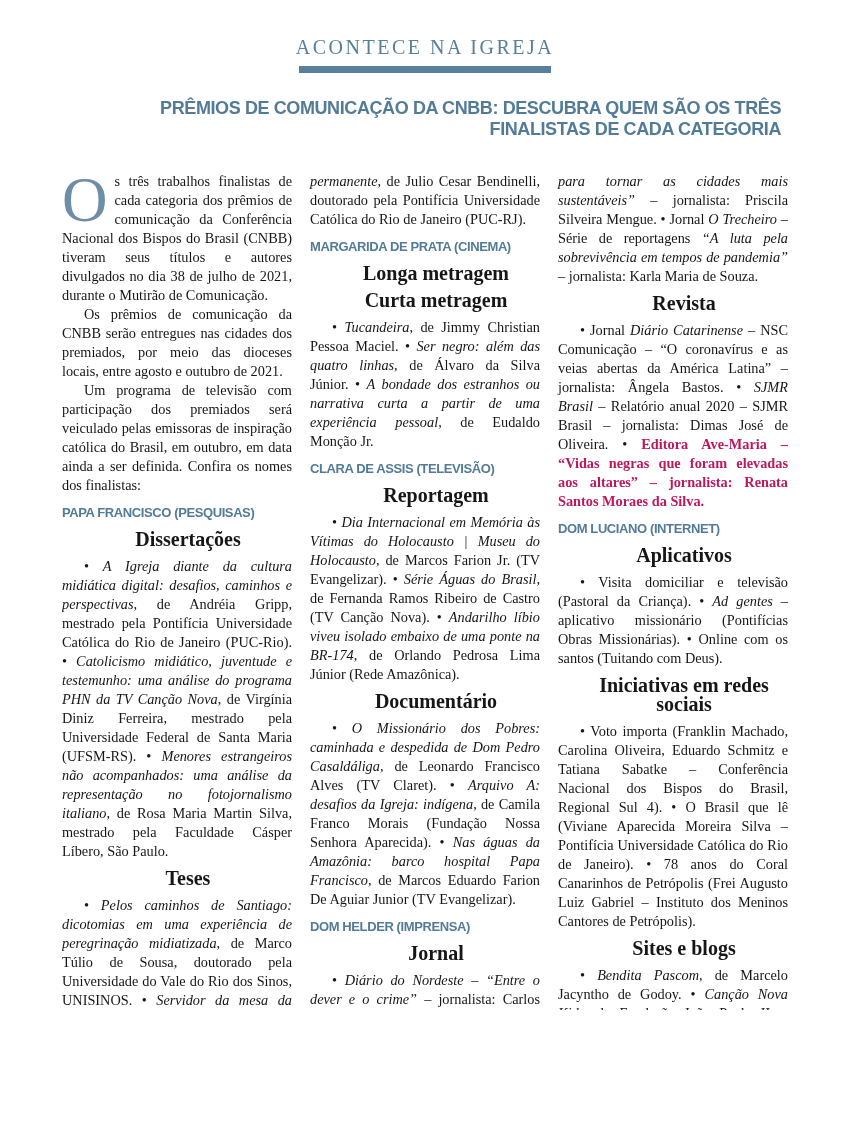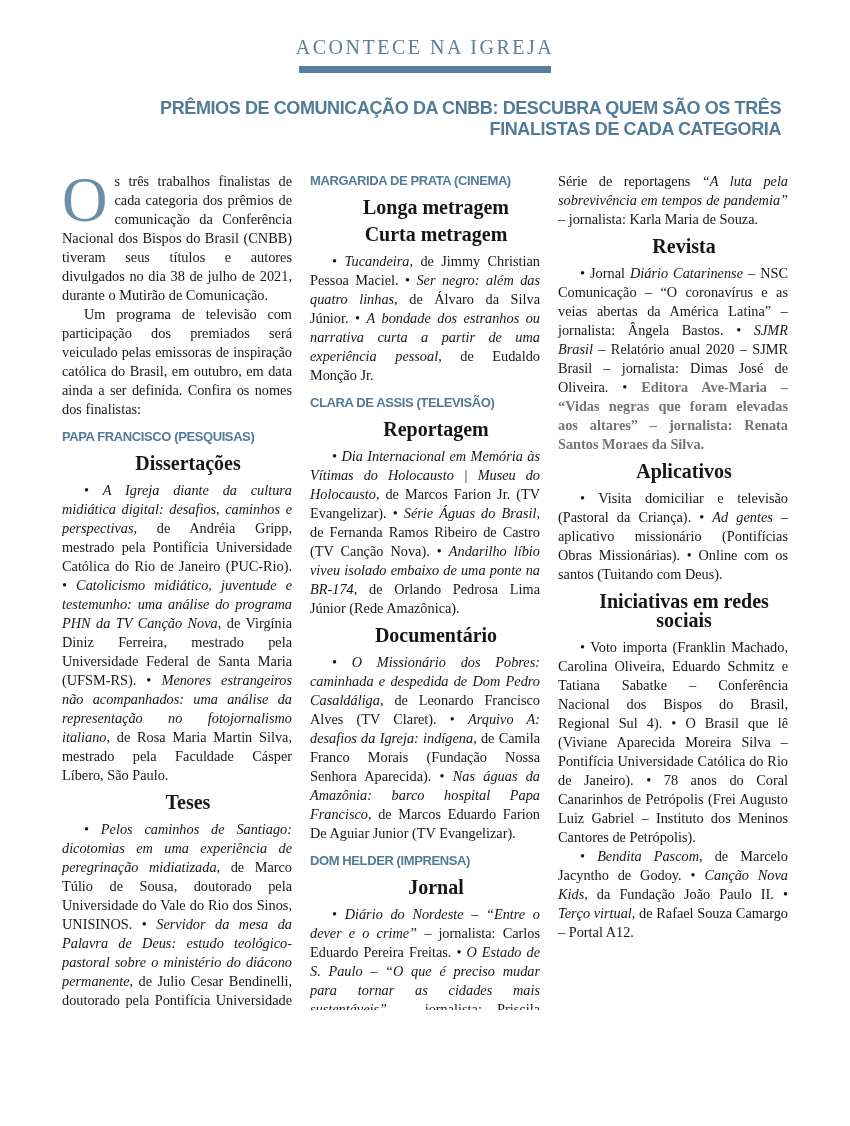--- a/index.html
+++ b/index.html
@@ -40,21 +40,21 @@
     font-size:13px; line-height:18px; font-weight:bold;
     letter-spacing:-0.4px; margin:9px 0 3px; text-align:left;
     break-after:avoid;
   }
   h3.sh {
     font-family:"Liberation Serif", serif; font-size:20px; line-height:19px;
     font-weight:bold; margin:8px; padding-left:22px; text-align:center;
     break-after:avoid;
   }
   .run-i  { font-style:italic; }
-  .run-rb { color:#737373; font-weight:bold; }
+  .run-rb { color:#be185d; font-weight:bold; }
   
   .footer-rule {
     position:absolute; left:62px; top:1059px; width:376px; height:0;
     border-top:2px dotted #5a5a5a;
   }
   .footer {
     position:absolute; left:62px; right:62px; top:1084px;
     display:flex; justify-content:space-between; align-items:baseline;
   }
   .f-left { font-size:13.5px; }
@@ -73,44 +73,47 @@
 <div class="page">
 
   <header>
     <div class="kicker">ACONTECE NA IGREJA</div>
     <div class="kicker-bar"></div>
     <h1 class="title">PRÊMIOS DE COMUNICAÇÃO DA CNBB: DESCUBRA QUEM SÃO OS TRÊS FINALISTAS DE CADA CATEGORIA</h1>
   </header>
 
   <main id="columns" class="columns">
       <p class="lead"><span class="dropcap">O</span><span>s três trabalhos finalistas de cada categoria dos prêmios de comunicação da Conferência Nacional dos Bispos do Brasil (CNBB) tiveram seus títulos e autores divulgados no dia 38 de julho de 2021, durante o Mutirão de Comunicação.</span></p>
+      <p class="p"><span>Os prêmios de comunicação da CNBB serão entregues nas cidades dos premiados, por meio das dioceses locais, entre agosto e outubro de 2021.</span></p>
       <p class="p"><span>Um programa de televisão com participação dos premiados será veiculado pelas emissoras de inspiração católica do Brasil, em outubro, em data ainda a ser definida. Confira os nomes dos finalistas:</span></p>
       <h2 class="h"><span>PAPA FRANCISCO (PESQUISAS)</span></h2>
       <h3 class="sh"><span>Dissertações</span></h3>
       <p class="p"><span>• </span><span class="run-i">A Igreja diante da cultura midiática digital: desafios, caminhos e perspectivas</span><span>, de Andréia Gripp, mestrado pela Pontifícia Universidade Católica do Rio de Janeiro (PUC-Rio). • </span><span class="run-i">Catolicismo midiático, juventude e testemunho: uma análise do programa PHN da TV Canção Nova</span><span>, de Virgínia Diniz Ferreira, mestrado pela Universidade Federal de Santa Maria (UFSM-RS). • </span><span class="run-i">Menores estrangeiros não acompanhados: uma análise da representação no fotojornalismo italiano</span><span>, de Rosa Maria Martin Silva, mestrado pela Faculdade Cásper Líbero, São Paulo.</span></p>
       <h3 class="sh"><span>Teses</span></h3>
       <p class="p"><span>• </span><span class="run-i">Pelos caminhos de Santiago: dicotomias em uma experiência de peregrinação midiatizada</span><span>, de Marco Túlio de Sousa, doutorado pela Universidade do Vale do Rio dos Sinos, UNISINOS. • </span><span class="run-i">Servidor da mesa da Palavra de Deus: estudo teológico-pastoral sobre o ministério do diácono permanente</span><span>, de Julio Cesar Bendinelli, doutorado pela Pontifícia Universidade Católica do Rio de Janeiro (PUC-RJ).</span></p>
       <h2 class="h"><span>MARGARIDA DE PRATA (CINEMA)</span></h2>
       <h3 class="sh"><span>Longa metragem</span></h3>
       <h3 class="sh"><span>Curta metragem</span></h3>
       <p class="p"><span>• </span><span class="run-i">Tucandeira</span><span>, de Jimmy Christian Pessoa Maciel. • </span><span class="run-i">Ser negro: além das quatro linhas</span><span>, de Álvaro da Silva Júnior. • </span><span class="run-i">A bondade dos estranhos ou narrativa curta a partir de uma experiência pessoal</span><span>, de Eudaldo Monção Jr.</span></p>
       <h2 class="h"><span>CLARA DE ASSIS (TELEVISÃO)</span></h2>
       <h3 class="sh"><span>Reportagem</span></h3>
       <p class="p"><span>• </span><span class="run-i">Dia Internacional em Memória às Vítimas do Holocausto | Museu do Holocausto</span><span>, de Marcos Farion Jr. (TV Evangelizar). • </span><span class="run-i">Série Águas do Brasil</span><span>, de Fernanda Ramos Ribeiro de Castro (TV Canção Nova). • </span><span class="run-i">Andarilho líbio viveu isolado embaixo de uma ponte na BR-174</span><span>, de Orlando Pedrosa Lima Júnior (Rede Amazônica).</span></p>
       <h3 class="sh"><span>Documentário</span></h3>
       <p class="p"><span>• </span><span class="run-i">O Missionário dos Pobres: caminhada e despedida de Dom Pedro Casaldáliga</span><span>, de Leonardo Francisco Alves (TV Claret). • </span><span class="run-i">Arquivo A: desafios da Igreja: indígena</span><span>, de Camila Franco Morais (Fundação Nossa Senhora Aparecida). • </span><span class="run-i">Nas águas da Amazônia: barco hospital Papa Francisco</span><span>, de Marcos Eduardo Farion De Aguiar Junior (TV Evangelizar).</span></p>
       <h2 class="h"><span>DOM HELDER (IMPRENSA)</span></h2>
       <h3 class="sh"><span>Jornal</span></h3>
       <p class="p"><span>• </span><span class="run-i">Diário do Nordeste</span><span> – </span><span class="run-i">“Entre o dever e o crime”</span><span> – jornalista: Carlos Eduardo Pereira Freitas. • </span><span class="run-i">O Estado de S. Paulo</span><span> – </span><span class="run-i">“O que é preciso mudar para tornar as cidades mais sustentáveis”</span><span> – jornalista: Priscila Silveira Mengue. • Jornal </span><span class="run-i">O Trecheiro</span><span> – Série de reportagens </span><span class="run-i">“A luta pela sobrevivência em tempos de pandemia”</span><span> – jornalista: Karla Maria de Souza.</span></p>
       <h3 class="sh"><span>Revista</span></h3>
       <p class="p"><span>• Jornal </span><span class="run-i">Diário Catarinense</span><span> – NSC Comunicação – “O coronavírus e as veias abertas da América Latina” – jornalista: Ângela Bastos. • </span><span class="run-i">SJMR Brasil</span><span> – Relatório anual 2020 – SJMR Brasil – jornalista: Dimas José de Oliveira. • </span><span class="run-rb">Editora Ave-Maria – “Vidas negras que foram elevadas aos altares” – jornalista: Renata Santos Moraes da Silva.</span></p>
+      <h2 class="h"><span>DOM LUCIANO (INTERNET)</span></h2>
       <h3 class="sh"><span>Aplicativos</span></h3>
       <p class="p"><span>• Visita domiciliar e televisão (Pastoral da Criança). • </span><span class="run-i">Ad gentes</span><span> – aplicativo missionário (Pontifícias Obras Missionárias). • Online com os santos (Tuitando com Deus).</span></p>
       <h3 class="sh"><span>Iniciativas em redes sociais</span></h3>
       <p class="p"><span>• Voto importa (Franklin Machado, Carolina Oliveira, Eduardo Schmitz e Tatiana Sabatke – Conferência Nacional dos Bispos do Brasil, Regional Sul 4). • O Brasil que lê (Viviane Aparecida Moreira Silva – Pontifícia Universidade Católica do Rio de Janeiro). • 78 anos do Coral Canarinhos de Petrópolis (Frei Augusto Luiz Gabriel – Instituto dos Meninos Cantores de Petrópolis).</span></p>
+      <h3 class="sh"><span>Sites e blogs</span></h3>
       <p class="p"><span>• </span><span class="run-i">Bendita Pascom</span><span>, de Marcelo Jacyntho de Godoy. • </span><span class="run-i">Canção Nova Kids</span><span>, da Fundação João Paulo II. • </span><span class="run-i">Terço virtual</span><span>, de Rafael Souza Camargo – Portal A12.</span></p>
     </main>
 
   <div class="footer-rule"></div>
 
   <footer class="footer">
     <div class="f-left">
       <span class="f-left-bold">10 • Revista Ave Maria</span><span class="f-div">|</span><span class="f-issue">Setembro, 2021</span>
     </div>
     <div class="f-right">

